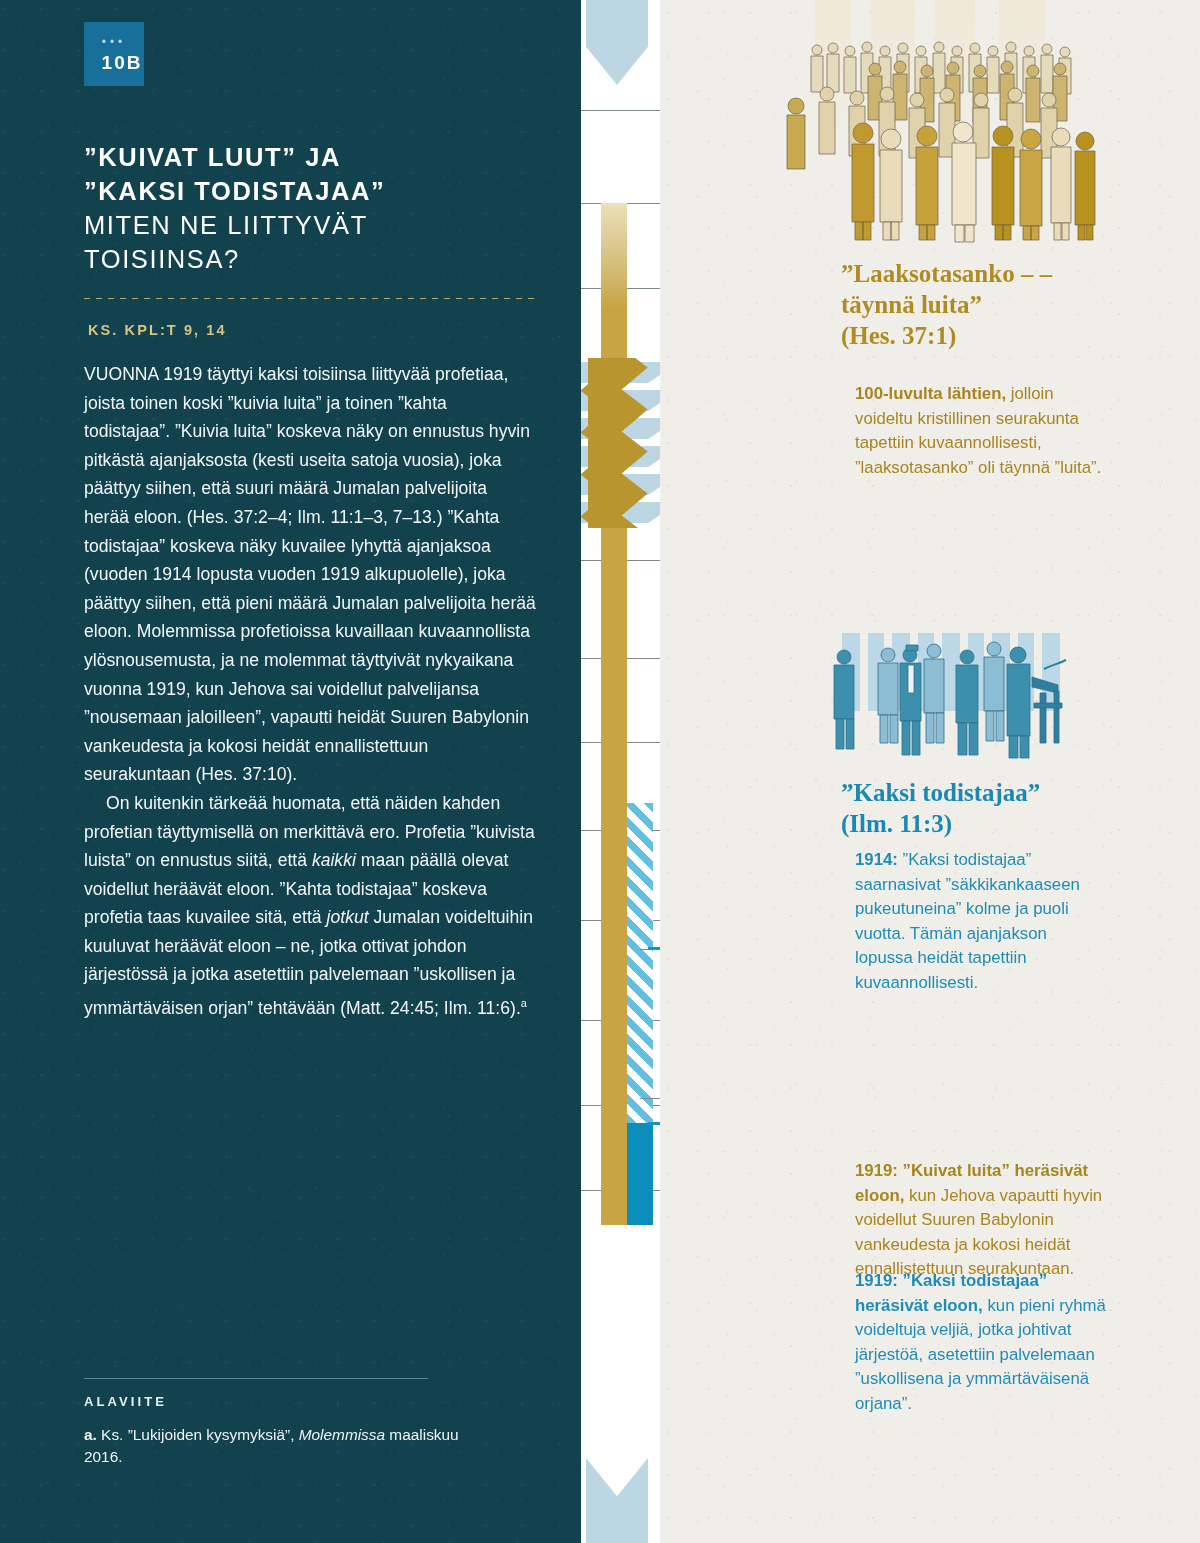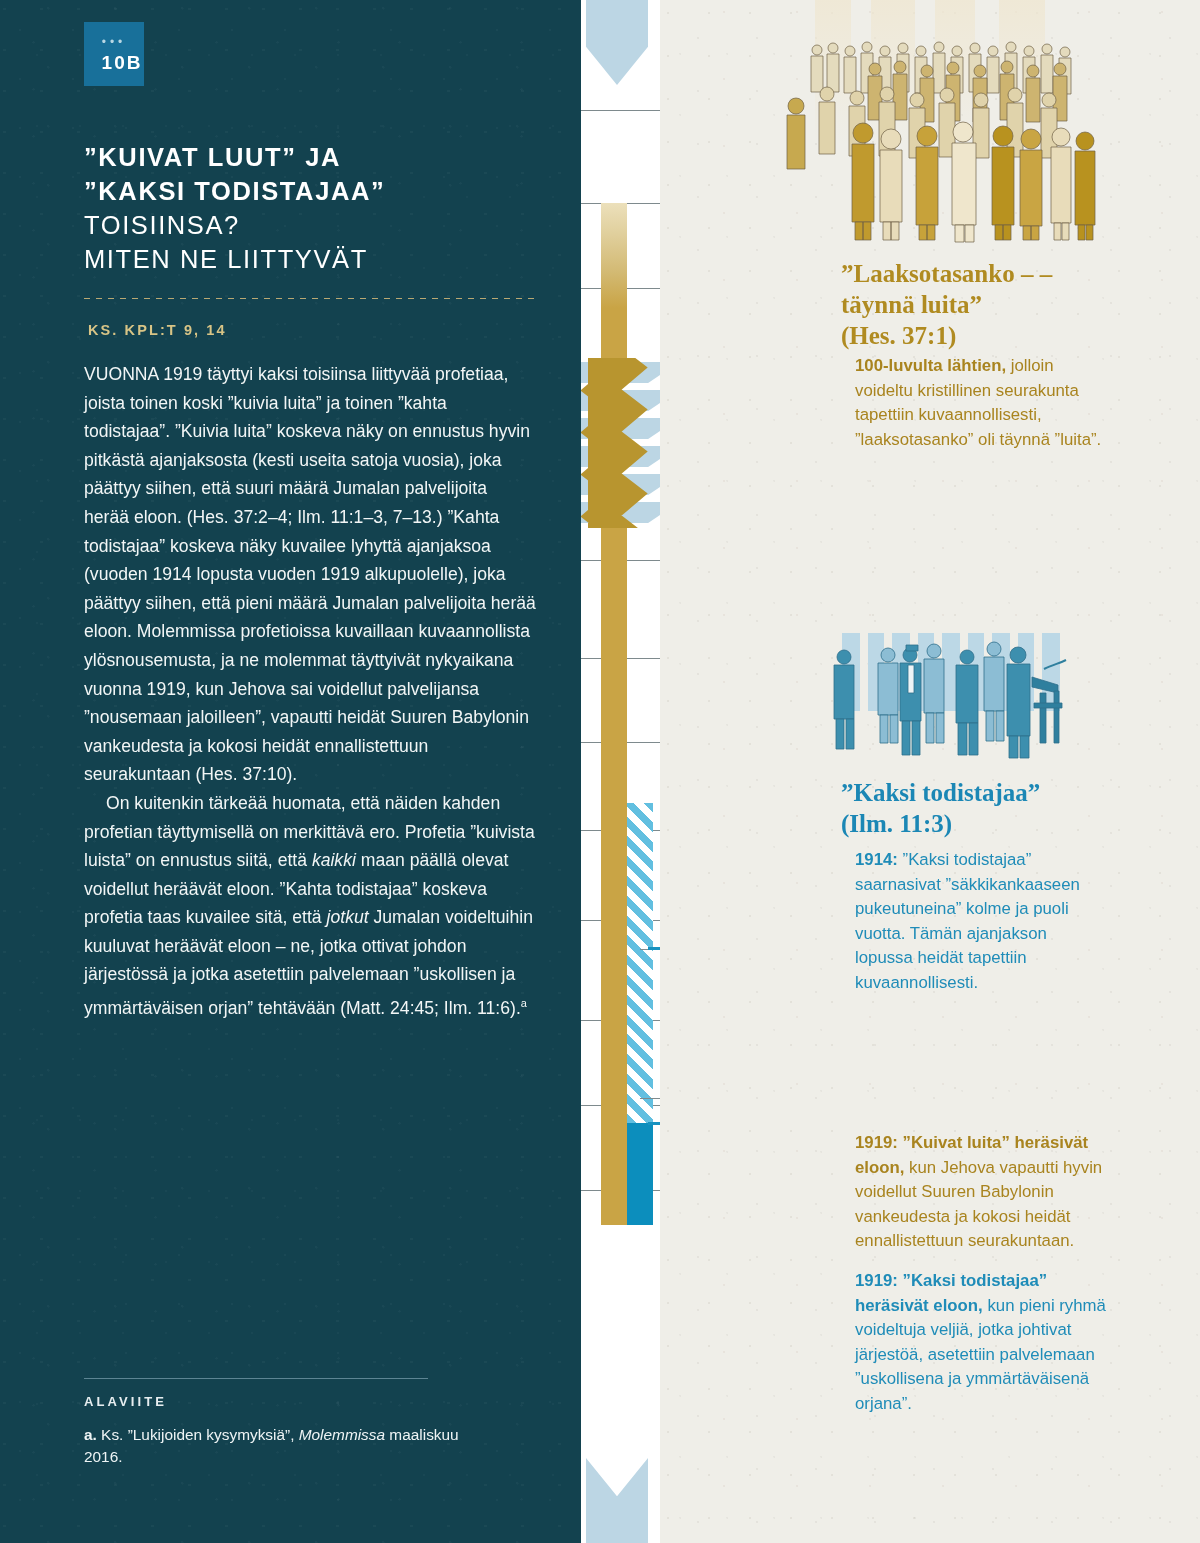--- a/index.html
+++ b/index.html
@@ -138,43 +138,43 @@
     background-size:41px 43px, 59px 53px, 73px 67px, 47px 61px;
   }
   .head-gold{
     position:absolute;color:#b08b21;font-family:"Liberation Serif", serif;
     font-size:25px;line-height:31px;font-weight:bold;
   }
   .head-blue{
     position:absolute;color:#1b87b5;font-family:"Liberation Serif", serif;
     font-size:25px;line-height:31px;font-weight:bold;
   }
-  .para-gold{position:absolute;color:#a9841f;font-size:16.8px;line-height:24.5px;width:252px;}
+  .para-gold{position:absolute;color:#a9841f;font-size:16.8px;line-height:24.5px;width:252px;margin-top:28px;}
   .para-blue{position:absolute;color:#1f8cb8;font-size:16.8px;line-height:24.5px;width:252px;}
   .para-gold b,.para-blue b{font-weight:bold;}
 
   
   #crowd{position:absolute;left:775px;top:-6px;width:330px;height:250px;}
   #suits{position:absolute;left:828px;top:625px;width:275px;height:150px;}
 </style>
 </head>
 <body>
 
 <div id="left-panel">
 
   <div id="badge">
     <div class="dots">•••</div>
     <div class="num">10B</div>
   </div>
 
   <div id="title">
     <span class="b">”KUIVAT LUUT” JA</span>
     <span class="b">”KAKSI TODISTAJAA”</span>
+    <span class="n">MITEN NE LIITTYVÄT</span>
     <span class="n">TOISIINSA?</span>
-    <span class="n">MITEN NE LIITTYVÄT</span>
   </div>
 
   <div id="dashrule"></div>
 
   <div id="kpl">KS. KPL:T 9, 14</div>
 
   <div id="body-text">
     <p><span>VUONNA 1919 täyttyi kaksi toisiinsa liittyvää profetiaa, joista toinen koski ”kuivia luita” ja toinen ”kahta todistajaa”. ”Kuivia luita” koskeva näky on ennustus hyvin pitkästä ajanjaksosta (kesti useita satoja vuosia), joka päättyy siihen, että suuri määrä Jumalan palvelijoita herää eloon. (Hes. 37:2–4; Ilm. 11:1–3, 7–13.) ”Kahta todistajaa” koskeva näky kuvailee lyhyttä ajanjaksoa (vuoden 1914 lopusta vuoden 1919 alkupuolelle), joka päättyy siihen, että pieni määrä Jumalan palvelijoita herää eloon. Molemmissa profetioissa kuvaillaan kuvaannollista ylösnousemusta, ja ne molemmat täyttyivät nykyaikana vuonna 1919, kun Jehova sai voidellut palvelijansa ”nousemaan jaloilleen”, vapautti heidät Suuren Babylonin vankeudesta ja kokosi heidät ennallistettuun seurakuntaan (Hes. 37:10).</span></p>
     <p class="ind"><span>On kuitenkin tärkeää huomata, että näiden kahden profetian täyttymisellä on merkittävä ero. Profetia ”kuivista luista” on ennustus siitä, että </span><i>kaikki</i><span> maan päällä olevat voidellut heräävät eloon. ”Kahta todistajaa” koskeva profetia taas kuvailee sitä, että </span><i>jotkut</i><span> Jumalan voideltuihin kuuluvat heräävät eloon – ne, jotka ottivat johdon järjestössä ja jotka asetettiin palvelemaan ”uskollisen ja ymmärtäväisen orjan” tehtävään (Matt. 24:45; Ilm. 11:6).</span><sup>a</sup></p>
   </div>

